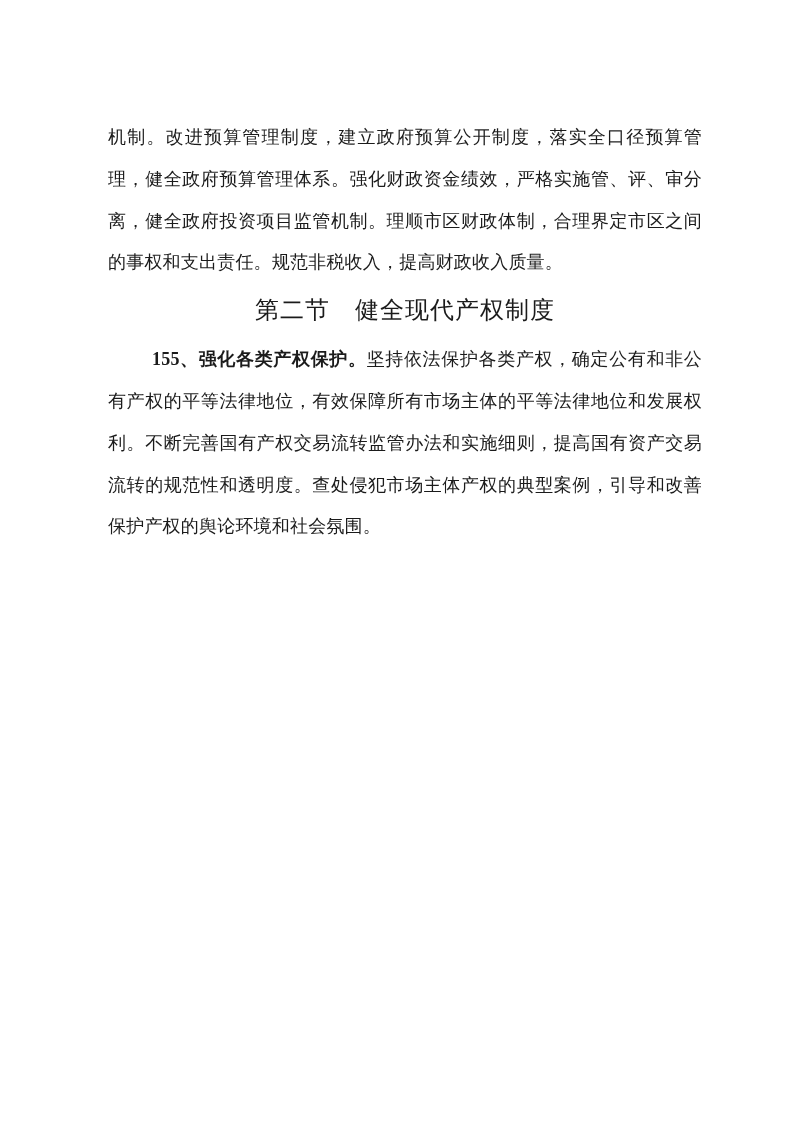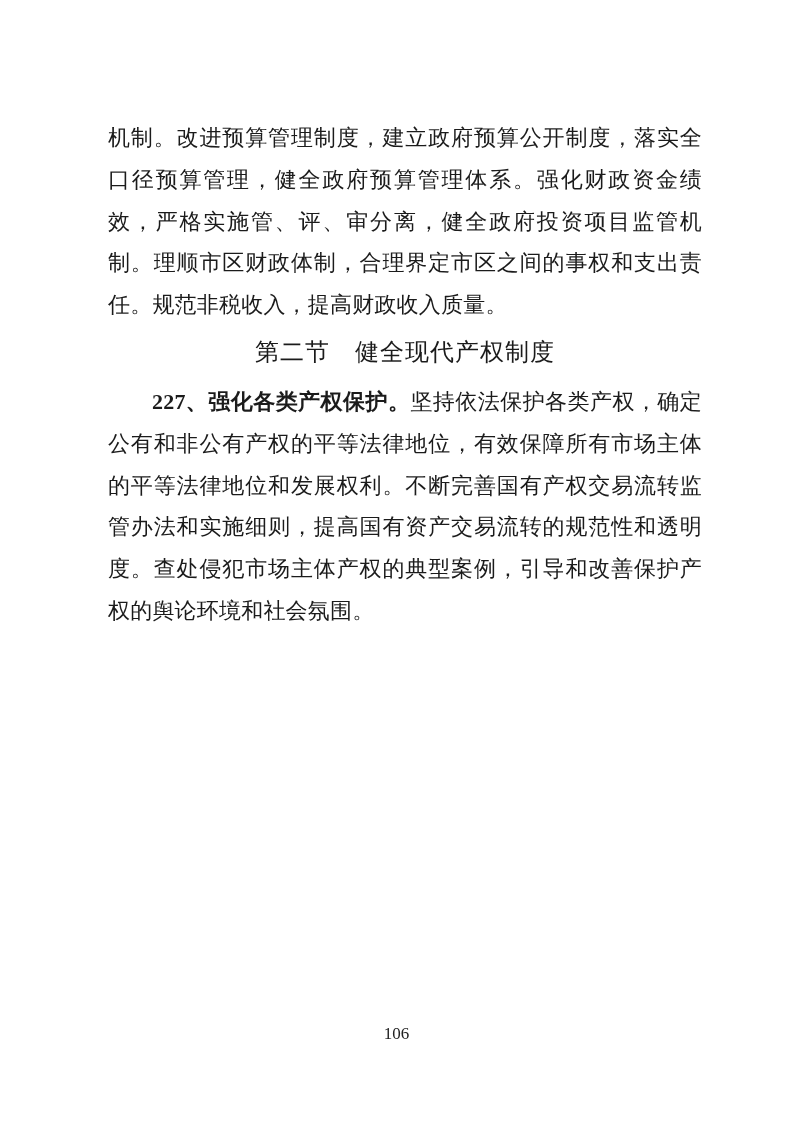--- a/index.html
+++ b/index.html
@@ -21,21 +21,21 @@
     background: #ffffff;
   }
   .text-column {
     position: absolute;
     left: 108px;
     top: 117px;
     width: 594px;
   }
   .para {
     margin: 0;
-    font-size: 22px;
+    font-size: 18px;
     line-height: 41.8px;
     text-align: justify;
     text-justify: inter-character;
     letter-spacing: 0.2px;
   }
   .para.indent {
     text-indent: 44px;
   }
   .lead {
     font-weight: bold;
@@ -64,19 +64,18 @@
 <body>
 
 <div class="page">
   <div class="text-column">
 
     <p class="para">机制。改进预算管理制度，建立政府预算公开制度，落实全口径预算管理，健全政府预算管理体系。强化财政资金绩效，严格实施管、评、审分离，健全政府投资项目监管机制。理顺市区财政体制，合理界定市区之间的事权和支出责任。规范非税收入，提高财政收入质量。</p>
 
     <h2 class="section-heading">第二节　健全现代产权制度</h2>
 
 
-    <p class="para indent"><span class="lead">227、强化各类产权保护。</span><span>坚持依法保护各类产权，确定公有和非公有产权的平等法律地位，有效保障所有市场主体的平等法律地位和发展权利。不断完善国有产权交易流转监管办法和实施细则，提高国有资产交易流转的规范性和透明度。查处侵犯市场主体产权的典型案例，引导和改善保护产权的舆论环境和社会氛围。</span></p>
+    <p class="para indent"><span class="lead">155、强化各类产权保护。</span><span>坚持依法保护各类产权，确定公有和非公有产权的平等法律地位，有效保障所有市场主体的平等法律地位和发展权利。不断完善国有产权交易流转监管办法和实施细则，提高国有资产交易流转的规范性和透明度。查处侵犯市场主体产权的典型案例，引导和改善保护产权的舆论环境和社会氛围。</span></p>
 
 
   </div>
 
-  <div class="page-number">106</div>
 </div>
 
 </body></html>

